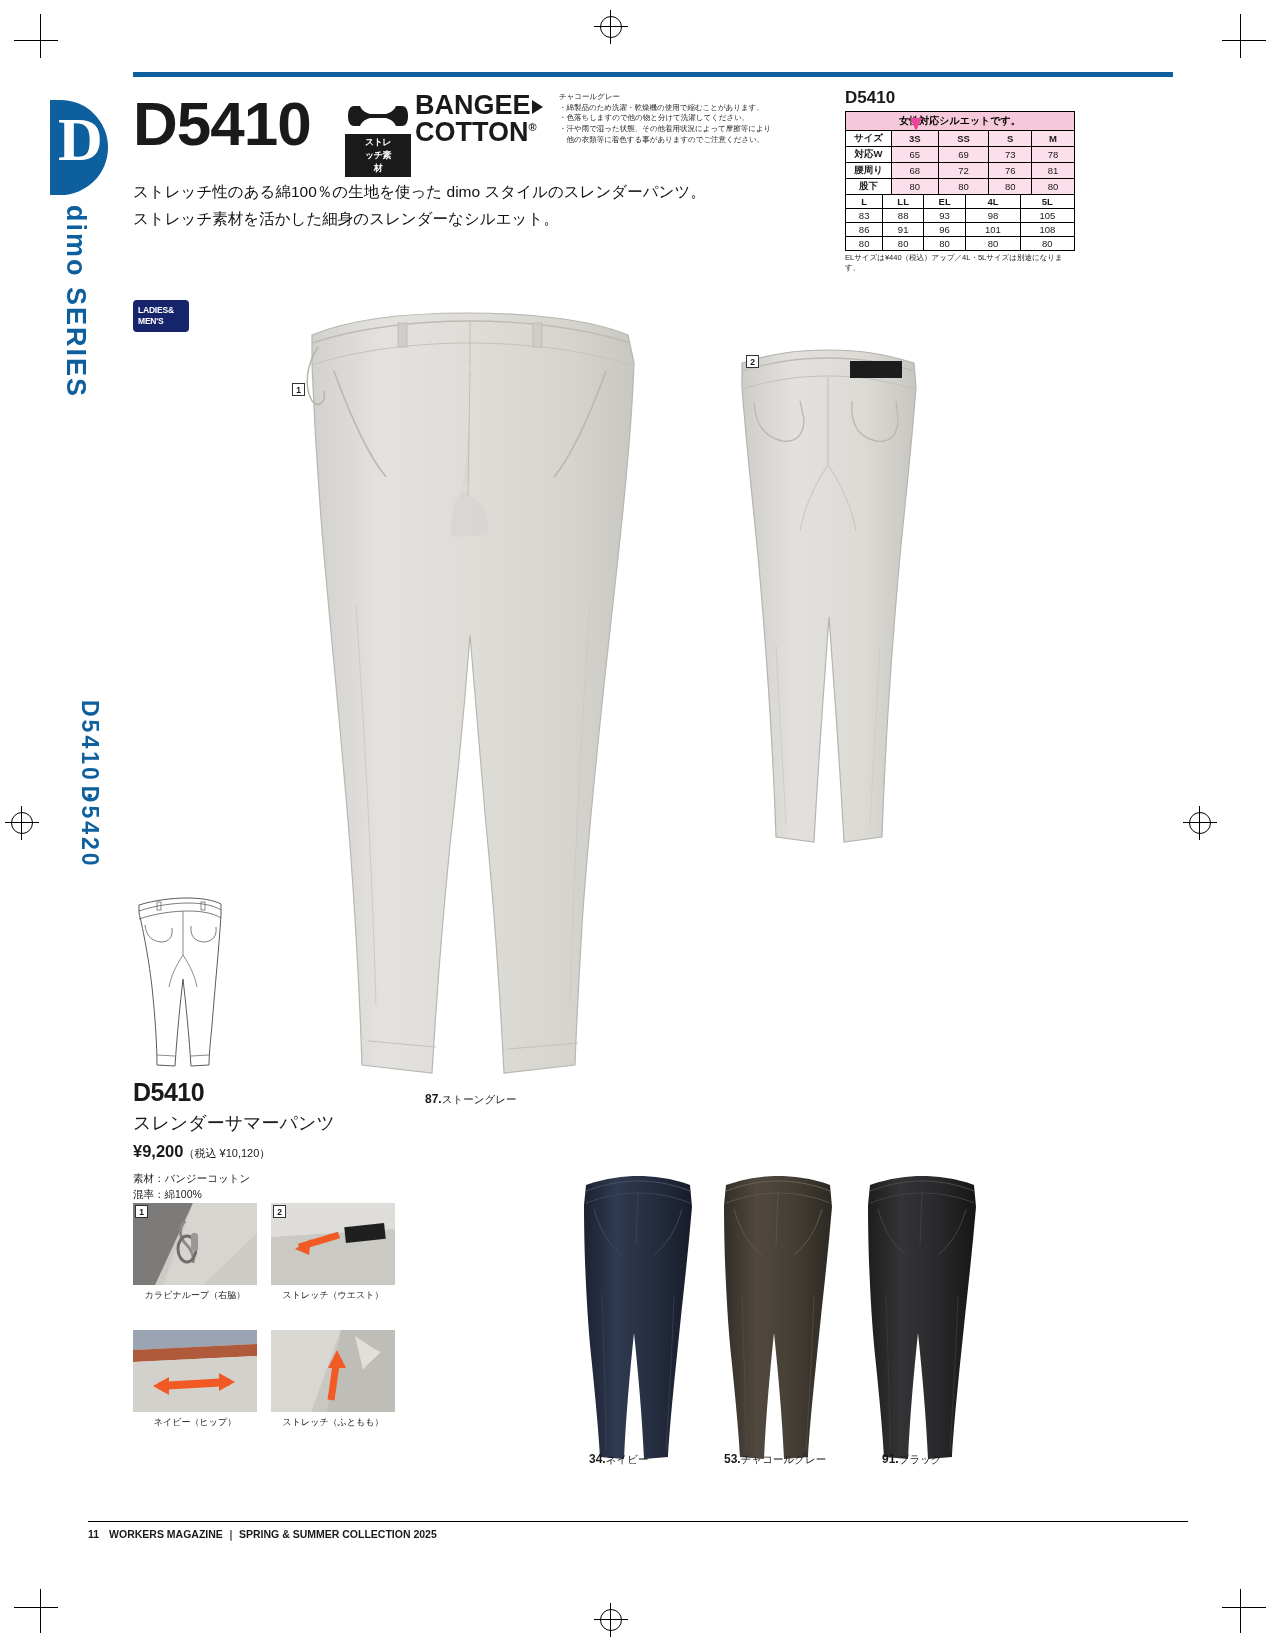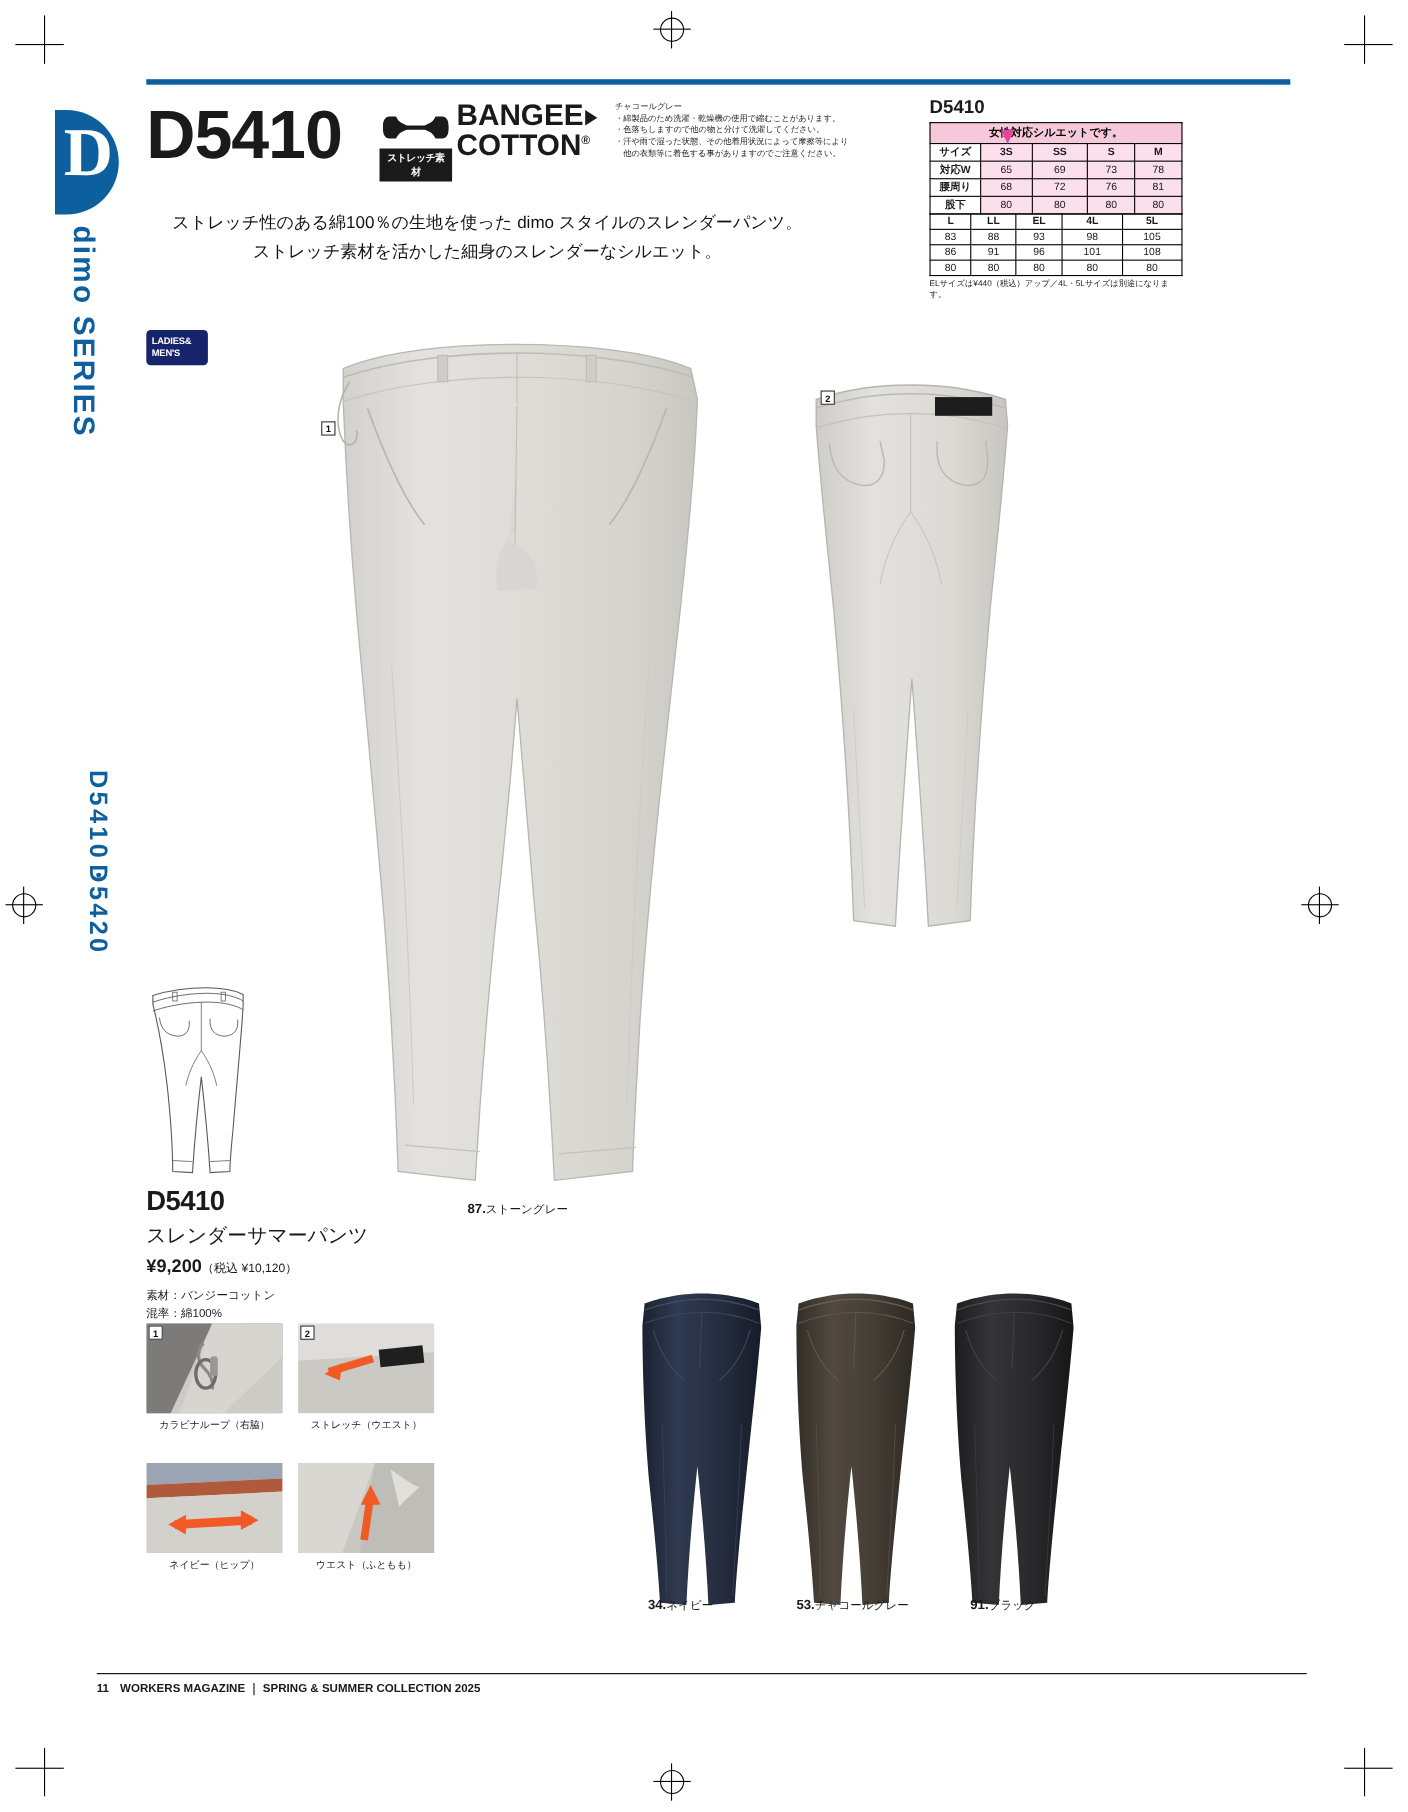--- a/index.html
+++ b/index.html
@@ -63,21 +63,21 @@
     font-family: "Liberation Sans", sans-serif;
   }
 
   .stretch-badge {
     position: absolute; left: 345px; top: 104px;
     width: 66px; text-align: center;
   }
   .stretch-badge .bone { width: 60px; height: 24px; margin: 0 auto; }
   .stretch-badge .lbl {
     margin-top: 2px; font-size: 9px; font-weight: bold; color: #fff;
-    background: #1a1a1a; padding: 2px 3px; letter-spacing: -0.5px;
+    background: #1a1a1a; padding: 2px 16px; letter-spacing: -0.5px;
   }
 
   .bangee {
     position: absolute; left: 415px; top: 92px;
     font-family: "Liberation Sans", sans-serif;
     font-weight: bold; font-size: 27px; line-height: 1.0;
     letter-spacing: 0px;
   }
   .bangee .row2 { position: relative; }
   .bangee .reg-mark { font-size: 11px; vertical-align: super; }
@@ -110,22 +110,22 @@
   .size-foot { font-size: 7.5px; margin-top: 2px; }
   .pink-arrow {
     position: absolute; left: 910px; top: 118px;
     width: 0; height: 0;
     border-left: 6px solid transparent; border-right: 6px solid transparent;
     border-top: 13px solid #e8449a;
   }
 
   
   .desc {
-    position: absolute; left: 133px; top: 189px; width: 620px;
-    font-size: 15.5px; line-height: 1.75; color: #111; text-align: center;
+    position: absolute; left: 133px; top: 178px; width: 620px;
+    font-size: 15.5px; line-height: 1.75; color: #111;
   }
 
   
   .lm-badge {
     position: absolute; left: 133px; top: 300px; width: 56px; height: 32px;
     background: #16246b; border-radius: 4px; color: #fff;
     font-size: 8.5px; font-weight: bold; line-height: 1.25;
     padding: 5px 0 0 5px; letter-spacing: -0.2px;
   }
 
@@ -453,21 +453,21 @@
   <div class="det-photo">
     <svg viewBox="0 0 124 82" width="124" height="82">
       <rect width="124" height="82" fill="#c9c7c2"></rect>
       <path d="M0 0 L70 0 L40 82 L0 82 Z" fill="#d9d7d2"></path>
       <path d="M70 0 L124 0 L124 82 L56 82 Z" fill="#bfbdb8"></path>
       <path d="M84 6 C96 14 104 20 110 22 C102 30 96 34 92 40" fill="#e1dfdA"></path>
       <path d="M60 70 L66 28" stroke="#f15a24" stroke-width="7"></path>
       <path d="M66 20 L75 38 L57 38 Z" fill="#f15a24"></path>
     </svg>
   </div>
-  <div class="det-cap">ウエスト（ふともも）</div>
+  <div class="det-cap">ストレッチ（ふともも）</div>
 </div>
 
 <svg class="cw" style="left:578px;top:1175px;" viewBox="0 0 120 290">
   <defs>
     <linearGradient id="c1" x1="0" y1="0" x2="1" y2="0">
       <stop offset="0%" stop-color="#1b2231"></stop>
         <stop offset="30%" stop-color="#303a50"></stop>
       <stop offset="65%" stop-color="#252d40"></stop>
         <stop offset="100%" stop-color="#171c28"></stop>
     </linearGradient>

